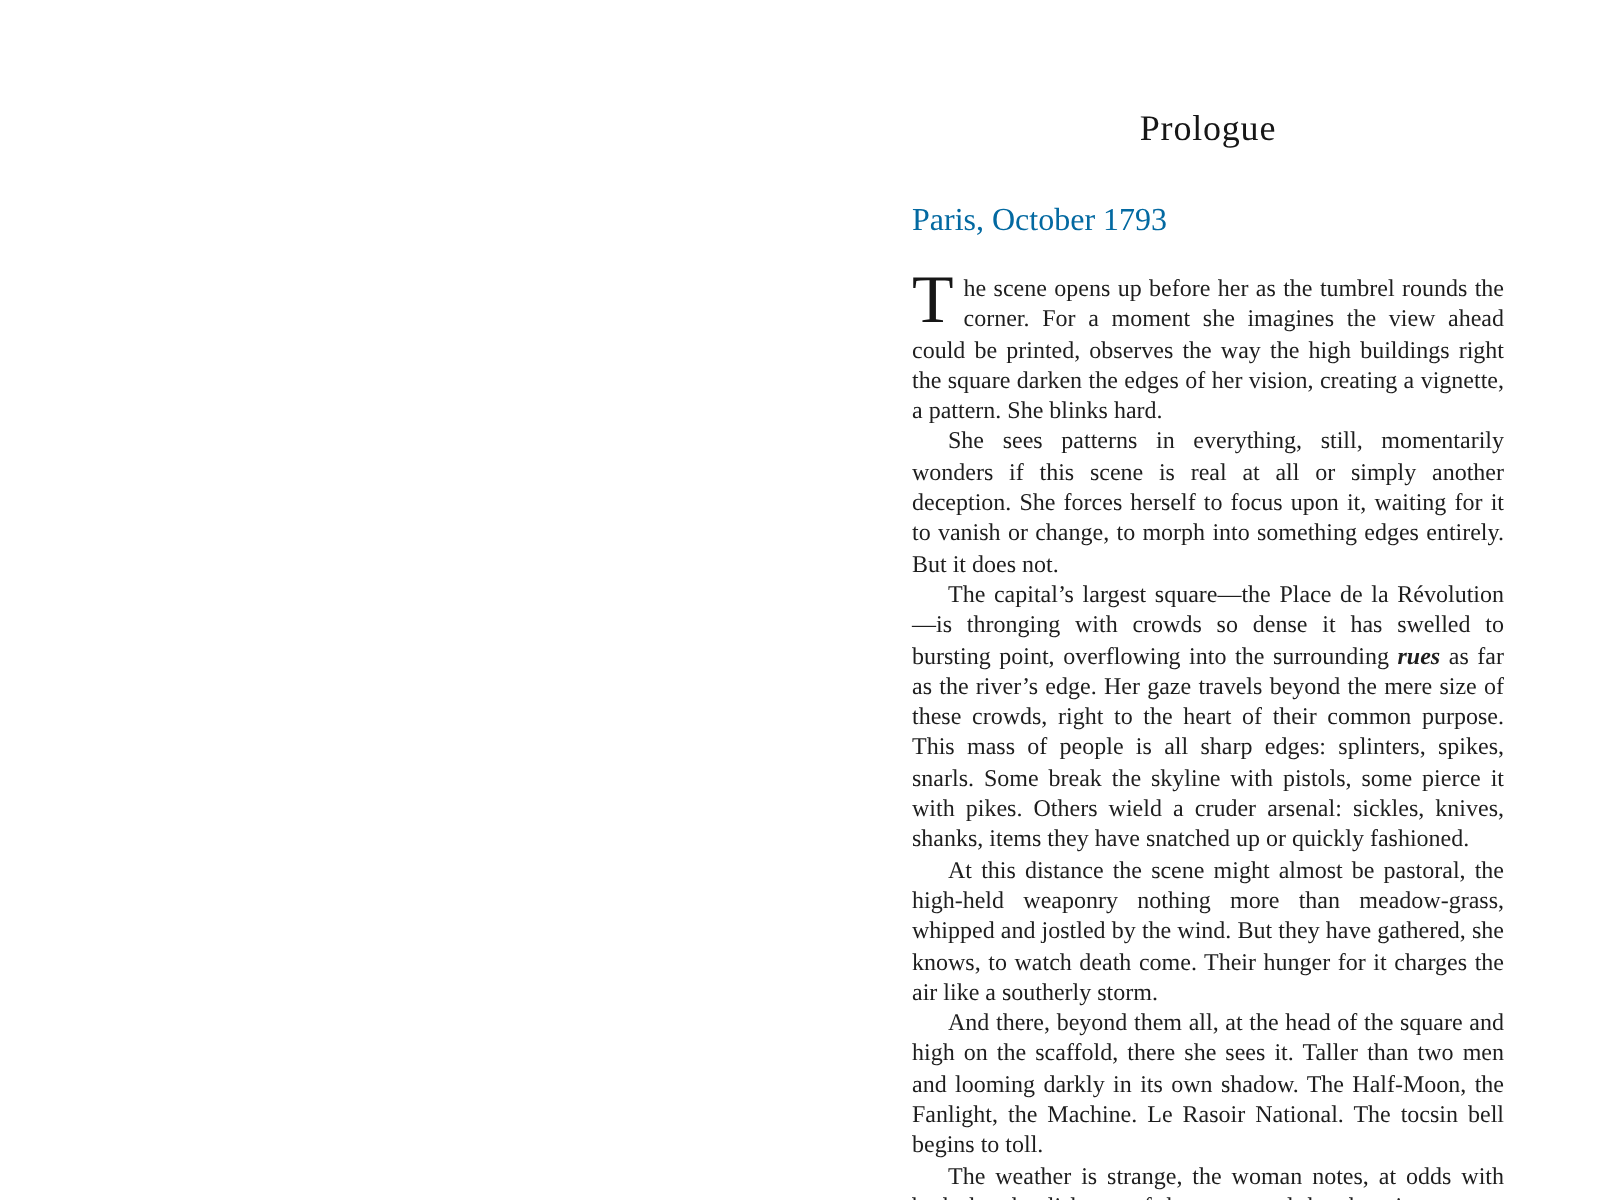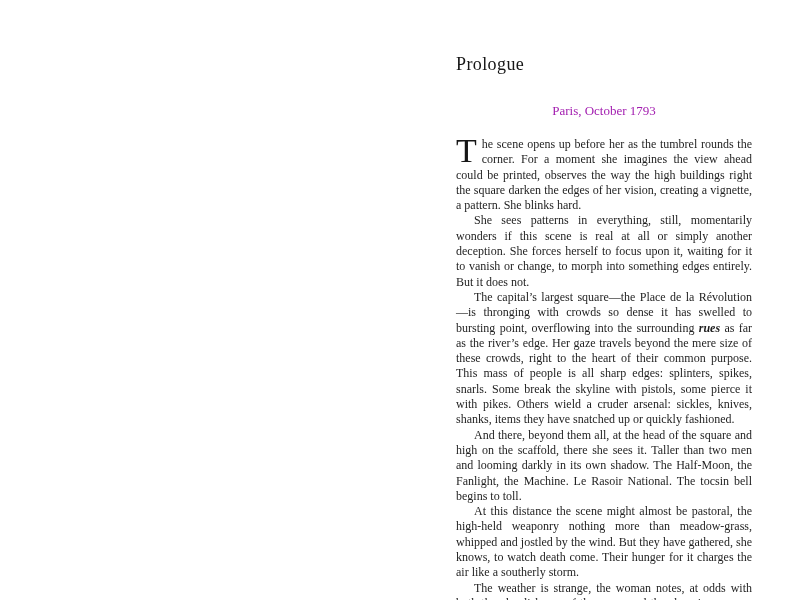--- a/index.html
+++ b/index.html
@@ -21,28 +21,29 @@
     left: 456px;
     top: 0;
     width: 296px;
   }
   .chapter-title {
     margin: 54px 0 0 0;
     font-size: 18px;
     line-height: 20px;
     font-weight: normal;
     letter-spacing: 0.4px;
+    text-align: center;
     color: #161616;
   }
   .dateline {
     margin-top: 29px;
-    font-size: 13px;
+    font-size: 16px;
     line-height: 15px;
-    text-align: center;
-    color: #a21caf;
+    text-align: left;
+    color: #0369a1;
   }
   .body-text {
     margin-top: 19px;
     font-size: 12px;
     line-height: 15.3px;
     text-align: justify;
     color: #1e1e1e;
   }
   .body-text p {
     margin: 0;
@@ -70,18 +71,18 @@
 <body>
 
 <div class="canvas">
   <div class="text-column">
     <h1 class="chapter-title">Prologue</h1>
     <div class="dateline">Paris, October 1793</div>
     <div class="body-text">
         <p class="first"><span class="dropcap">T</span><span>he scene opens up before her as the tumbrel rounds the corner. For a moment she imagines the view ahead could be printed, observes the way the high buildings right the square darken the edges of her vision, creating a vignette, a pattern. She blinks hard.</span></p>
         <p><span>She sees patterns in everything, still, momentarily wonders if this scene is real at all or simply another deception. She forces herself to focus upon it, waiting for it to vanish or change, to morph into something edges entirely. But it does not.</span></p>
         <p><span>The capital’s largest square—the Place de la Révolution—is thronging with crowds so dense it has swelled to bursting point, overflowing into the surrounding </span><span class="italic">rues</span><span> as far as the river’s edge. Her gaze travels beyond the mere size of these crowds, right to the heart of their common purpose. This mass of people is all sharp edges: splinters, spikes, snarls. Some break the skyline with pistols, some pierce it with pikes. Others wield a cruder arsenal: sickles, knives, shanks, items they have snatched up or quickly fashioned.</span></p>
+        <p><span>At this distance the scene might almost be pastoral, the high-held weaponry nothing more than meadow-grass, whipped and jostled by the wind. But they have gathered, she knows, to watch death come. Their hunger for it charges the air like a southerly storm.</span></p>
         <p><span>And there, beyond them all, at the head of the square and high on the scaffold, there she sees it. Taller than two men and looming darkly in its own shadow. The Half-Moon, the Fanlight, the Machine. Le Rasoir National. The tocsin bell begins to toll.</span></p>
-        <p><span>At this distance the scene might almost be pastoral, the high-held weaponry nothing more than meadow-grass, whipped and jostled by the wind. But they have gathered, she knows, to watch death come. Their hunger for it charges the air like a southerly storm.</span></p>
         <p><span>The weather is strange, the woman notes, at odds with both the ghoulishness of the scene and the changing season, rendering the colours bright and extraordinary. The sky is a startling blue, as though some vast</span></p>
       </div>
   </div>
 </div>
 
 </body></html>

